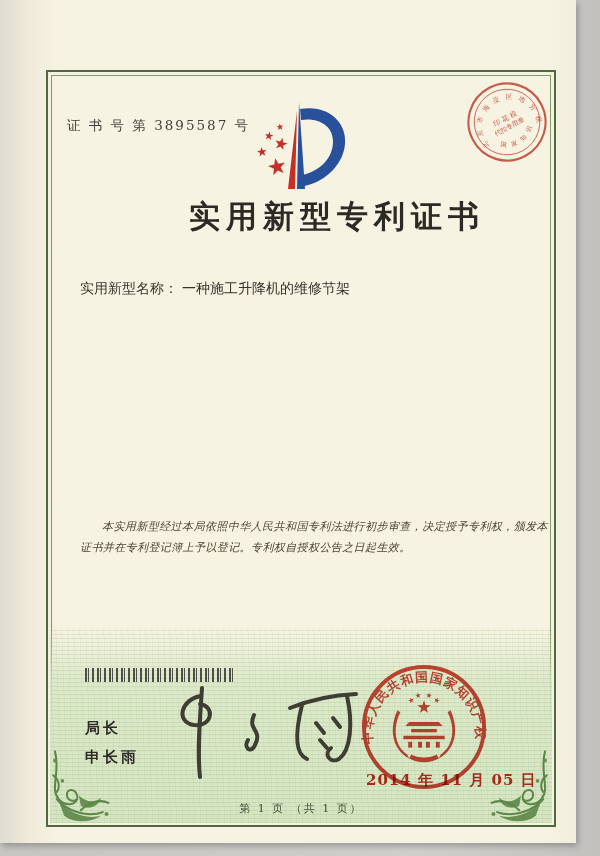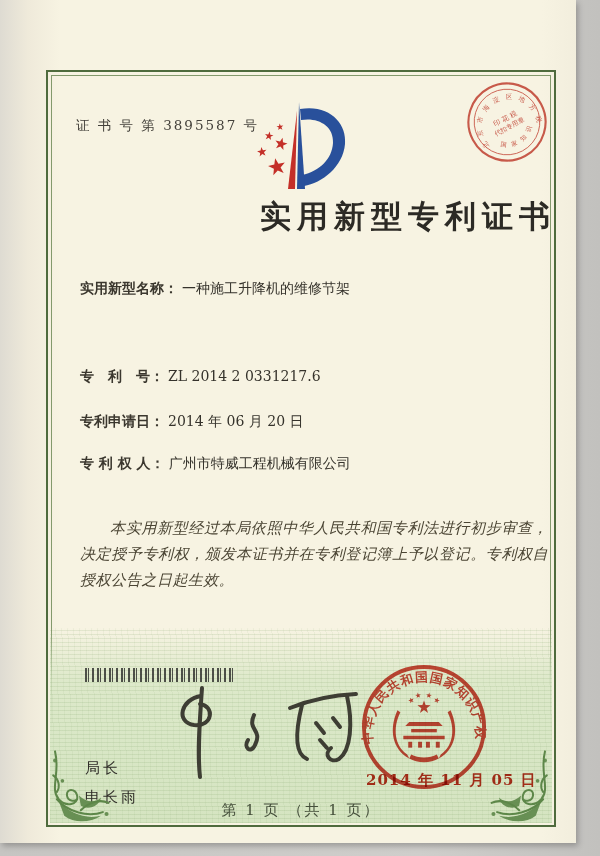--- a/index.html
+++ b/index.html
@@ -23,66 +23,66 @@
     border:1px solid #83996c;
   }
   .band{
     position:absolute;left:2px;right:2px;bottom:2px;top:556px;
     background:
       repeating-linear-gradient(0deg, rgba(110,150,86,.14) 0 1px, rgba(0,0,0,0) 1px 4px),
       repeating-linear-gradient(88deg, rgba(110,150,86,.07) 0 1px, rgba(0,0,0,0) 1px 6px),
       linear-gradient(180deg, rgba(217,231,198,0) 0, rgba(217,231,198,.85) 52px, #d9e7c6 110px, #d5e4c1 100%);
   }
   .cert-no{
-    position:absolute;left:76px;top:117px;font-size:13.5px;color:#43403a;
+    position:absolute;left:67px;top:117px;font-size:13.5px;color:#43403a;
     letter-spacing:2px;
   }
   .logo{position:absolute;left:247px;top:96px;width:106px;height:100px;}
   .title{
-    position:absolute;left:46px;top:196px;width:510px;text-align:right;
-    font-size:31px;font-weight:bold;color:#2c2a25;letter-spacing:6px;
+    position:absolute;left:46px;top:196px;width:510px;text-align:center;
+    font-size:31px;font-weight:bold;color:#2c2a25;letter-spacing:6px;padding-left:36px;
   }
   .row{position:absolute;left:80px;font-size:14px;color:#3b372e;white-space:nowrap;}
-  .row .lbl{font-weight:700;}
+  .row .lbl{font-weight:400;}
   .row .val{margin-left:4px;color:#35322b;}
   .r1{top:280px}.r2{top:327px}.r3{top:368px}.r4{top:413px}.r5{top:455px}.r6{top:497px}
   .bodytext{
     position:absolute;left:80px;top:517px;width:468px;
-    font-size:15px;line-height:26px;color:#4a4433;letter-spacing:.4px;
+    font-size:11px;line-height:21px;color:#4a4433;letter-spacing:.4px;
     text-align:justify;
     font-family:Liberation Mono, monospace;
   }
   .bodytext p{margin:0;text-indent:2em;font-style:italic;}
   .barcode{
     position:absolute;left:85px;top:668px;width:150px;height:14px;opacity:.75;
     background:repeating-linear-gradient(90deg,
       #1d1d1d 0 2px, rgba(0,0,0,0) 2px 3px,
       #1d1d1d 3px 4px, rgba(0,0,0,0) 4px 7px,
       #1d1d1d 7px 9px, rgba(0,0,0,0) 9px 12px);
   }
   .director-title,.director-name{
-    position:absolute;left:85px;font-size:15px;font-weight:400;color:#2f2d28;
-    font-family:"DejaVu Sans","Liberation Sans",sans-serif;letter-spacing:3px;margin-top:40px;
+    position:absolute;left:85px;font-size:15px;font-weight:700;color:#2f2d28;
+    font-family:"DejaVu Sans","Liberation Sans",sans-serif;letter-spacing:3px;
   }
   .director-title{top:719px}
   .director-name{top:748px}
   .signature{position:absolute;left:150px;top:678px;width:230px;height:106px;}
   .grant-seal{position:absolute;left:360px;top:663px;width:128px;height:128px;mix-blend-mode:multiply;opacity:.92;}
   .seal-date{
     position:absolute;left:366px;top:771px;font-size:15px;font-weight:bold;
     color:#c2321f;letter-spacing:1px;mix-blend-mode:multiply;
     font-family:"DejaVu Serif","Liberation Serif",serif;
   }
   .tax-stamp{
     position:absolute;left:466px;top:81px;width:82px;height:82px;
     transform:rotate(-28deg);opacity:.88;mix-blend-mode:multiply;
   }
   .footer{
     position:absolute;left:46px;top:801px;width:510px;text-align:center;
-    font-size:15px;color:#454f3b;letter-spacing:2px;
+    font-size:11px;color:#454f3b;letter-spacing:2px;
   }
   .flourish{position:absolute;width:92px;height:92px;}
   .fl-l{left:44px;top:733px;}
   .fl-r{left:464px;top:733px;transform:scaleX(-1);}
   svg text{font-family:"DejaVu Serif","Liberation Serif",serif;}
 </style>
 </head>
 <body>
 
 <div class="paper">
@@ -109,29 +109,20 @@
       <use href="#star-a" transform="translate(15,56) scale(5) rotate(-8)"></use>
       <use href="#star-a" transform="translate(22,40) scale(4.5) rotate(10)"></use>
       <use href="#star-a" transform="translate(33,31) scale(3.6) rotate(-6)"></use>
     </g>
   </svg>
 
   <div class="title">实用新型专利证书</div>
 
   <div class="row r1">
     <span class="lbl">实用新型名称：</span><span class="val">一种施工升降机的维修节架</span>
-  </div>
-  <div class="row r3">
-    <span class="lbl">专　利　号：</span><span class="val">ZL 2014 2 0331217.6</span>
-  </div>
-  <div class="row r4">
-    <span class="lbl">专利申请日：</span><span class="val">2014 年 06 月 20 日</span>
-  </div>
-  <div class="row r5">
-    <span class="lbl">专 利 权 人：</span><span class="val">广州市特威工程机械有限公司</span>
   </div>
 
   <div class="bodytext">
     <p>本实用新型经过本局依照中华人民共和国专利法进行初步审查，决定授予专利权，颁发本证书并在专利登记簿上予以登记。专利权自授权公告之日起生效。</p>
   </div>
 
   <div class="barcode"></div>
 
   <div class="director-title">局长</div>
   <div class="director-name">申长雨</div>

